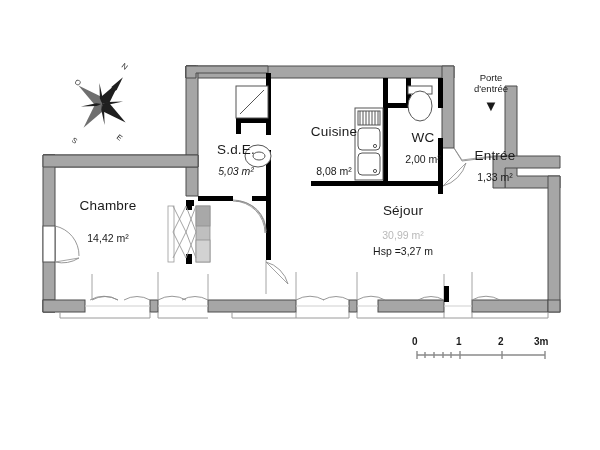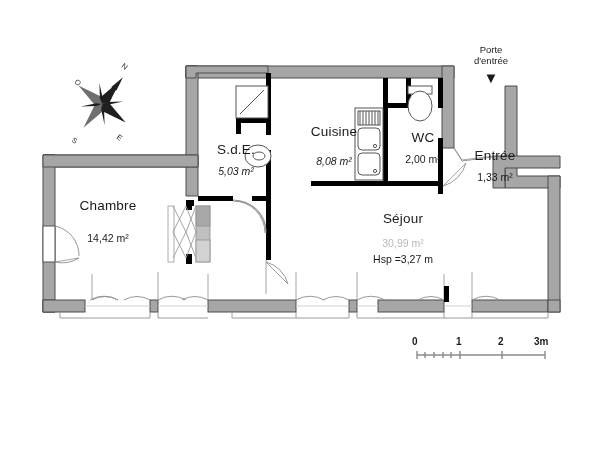--- a/index.html
+++ b/index.html
@@ -320,40 +320,40 @@
     <div class="room-area" style="margin-top:17px;">14,42 m²</div>
   </div>
 
   <div class="room-label" style="left:196px;top:142px;width:80px;">
     <div class="room-name">S.d.E.</div>
     <div class="room-area" style="margin-top:6px;font-style:italic;">5,03 m²</div>
   </div>
 
   <div class="room-label" style="left:288px;top:124px;width:92px;">
     <div class="room-name">Cuisine</div>
-    <div class="room-area" style="margin-top:14px;font-style:italic;">8,08 m²</div>
+    <div class="room-area" style="margin-top:24px;">8,08 m²</div>
   </div>
 
   <div class="room-label" style="left:393px;top:130px;width:60px;">
     <div class="room-name">WC</div>
     <div class="room-area" style="margin-top:6px;">2,00 m²</div>
   </div>
 
   <div class="room-label" style="left:455px;top:148px;width:80px;">
     <div class="room-name">Entrée</div>
     <div class="room-area" style="margin-top:6px;">1,33 m²</div>
   </div>
 
-  <div class="room-label" style="left:348px;top:211px;width:110px;">
+  <div class="room-label" style="left:348px;top:203px;width:110px;">
     <div class="room-name">Séjour</div>
     <div class="room-area faded" style="margin-top:9px;">30,99 m²</div>
     <div class="room-sub" style="margin-top:3px;">Hsp =3,27 m</div>
   </div>
 
-  <div class="annot" style="left:455px;top:44px;width:72px;">
+  <div class="annot" style="left:455px;top:72px;width:72px;">
     <div>Porte</div>
     <div>d'entrée</div>
     <div style="font-size:15px;line-height:1;margin-top:3px;">▼</div>
   </div>
 
   <div class="scale-nums" style="left:412px;top:336px;">0</div>
   <div class="scale-nums" style="left:456px;top:336px;">1</div>
   <div class="scale-nums" style="left:498px;top:336px;">2</div>
   <div class="scale-nums" style="left:534px;top:336px;">3m</div>
 

